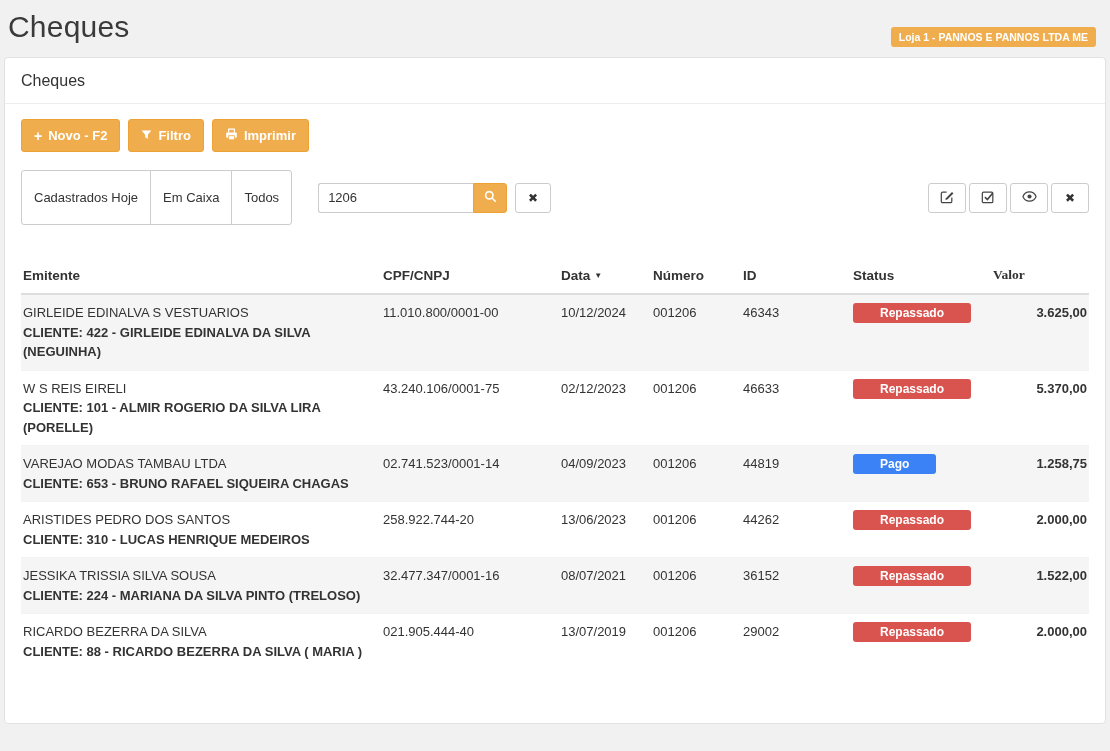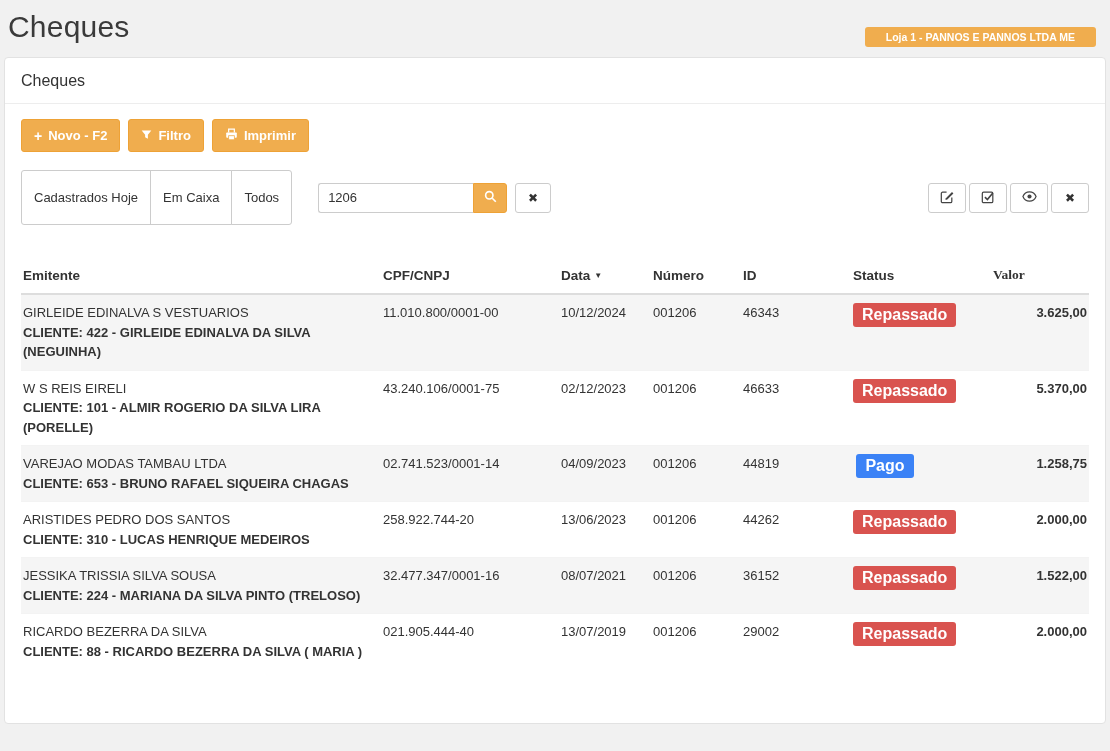--- a/index.html
+++ b/index.html
@@ -16,21 +16,21 @@
     display: flex; justify-content: space-between; align-items: flex-start;
     padding: 10px 14px 10px 8px;
   }
   .page-title {
     margin: 0; font-size: 30px; font-weight: 400; color: #3a3a3a; letter-spacing: 0.2px;
   }
   .store-badge {
     margin-top: 17px;
     background: #f0ad4e; color: #fff;
     font-size: 10.5px; font-weight: bold;
-    padding: 4px 21px; border-radius: 3px;
+    padding: 4px 8px; border-radius: 3px;
     white-space: nowrap;
   }
   
   .card {
     margin: 0 4px 6px 4px;
     background: #fff;
     border: 1px solid #e2e2e2;
     border-radius: 4px;
     min-height: 665px;
   }
@@ -105,22 +105,22 @@
   }
   tbody tr { border-top: 1px solid #f3f3f3; cursor: pointer; }
   tbody tr:nth-child(odd) { background: #f5f5f5; }
   tbody tr.selected { background: #eb9b43; }
   tbody tr.selected td, tbody tr.selected .emit-client { color: #fff; }
   .emit-name { font-weight: 400; }
   .emit-client { font-weight: bold; color: #333; }
   .status-wrap { display: inline-block; min-width: 64px; text-align: center; }
   .badge {
     display: inline-block;
-    color: #fff; font-size: 16px; font-weight: bold;
-    padding: 4px 9px; border-radius: 3px; line-height: 1;
+    color: #fff; font-size: 12px; font-weight: bold;
+    padding: 4px 27px; border-radius: 3px; line-height: 1;
     white-space: nowrap;
   }
   td.col-valor { text-align: right; font-weight: bold; }
   
   .total-row {
     text-align: right; font-size: 14px; font-weight: bold;
     padding: 14px 2px 0 0; color: #333;
   }
 </style>
 </head>

